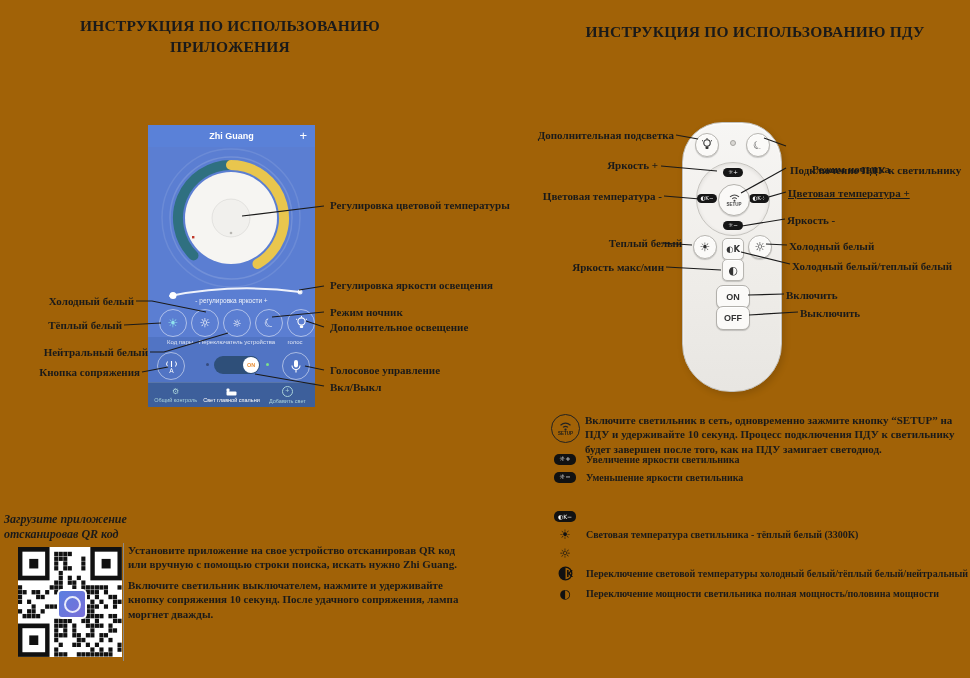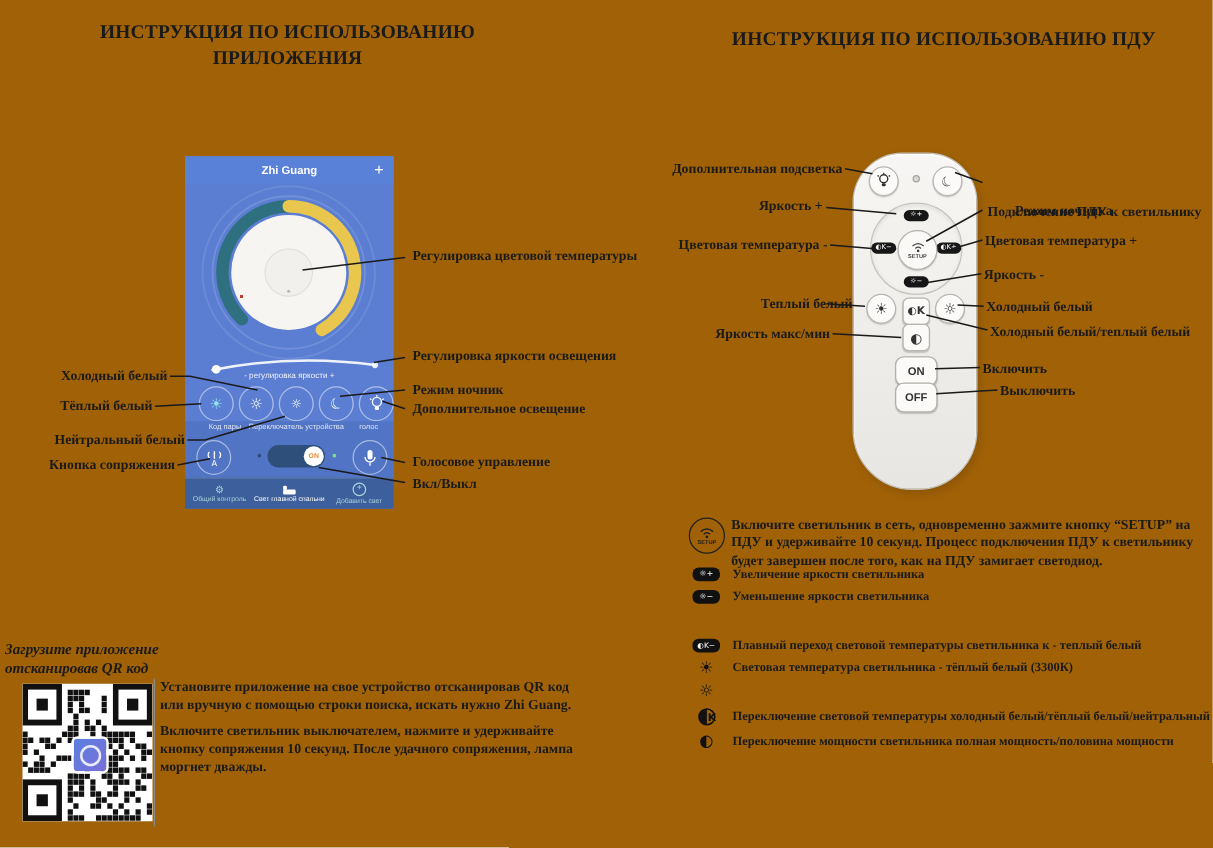--- a/index.html
+++ b/index.html
@@ -428,21 +428,21 @@
   </div>
 
   <div class="callout c-right" style="left:400px;width:274px;top:129px;">Дополнительная подсветка</div>
   <div class="callout c-right" style="left:400px;width:258px;top:159px;">Яркость +</div>
   <div class="callout c-right" style="left:400px;width:262px;top:190px;">Цветовая температура -</div>
   <div class="callout c-right" style="left:424px;width:258px;top:237px;">Теплый белый</div>
   <div class="callout c-right" style="left:400px;width:264px;top:261px;">Яркость макс/мин</div>
 
   <div class="callout" style="left:812px;top:142px;margin-top:21px;">Режим ночника</div>
   <div class="callout" style="left:790px;top:164px;">Подключение ПДУ к светильнику</div>
-  <div class="callout" style="left:788px;top:187px;">Цветовая температура +</div>
+  <div class="callout" style="left:788px;top:187px;text-decoration:underline;">Цветовая температура +</div>
   <div class="callout" style="left:787px;top:214px;">Яркость -</div>
   <div class="callout" style="left:789px;top:240px;">Холодный белый</div>
   <div class="callout" style="left:792px;top:260px;">Холодный белый/теплый белый</div>
   <div class="callout" style="left:786px;top:289px;">Включить</div>
   <div class="callout" style="left:800px;top:307px;">Выключить</div>
 
   <div class="setup-note-ic">
     <svg width="15" height="10" viewBox="0 0 20 14">
         <path d="M3 6 Q10 0 17 6" fill="none" stroke="#222" stroke-width="1.6"></path>
         <path d="M6.5 9 Q10 5.8 13.5 9" fill="none" stroke="#222" stroke-width="1.6"></path>
@@ -461,21 +461,20 @@
   <div class="legend-item" style="top:470px;">
     <span class="legend-ic">
         <span class="lpill">☼−</span>
       </span>
     <span class="legend-txt">Уменьшение яркости светильника</span>
   </div>
   <div class="legend-item" style="top:509px;">
     <span class="legend-ic">
         <span class="lpill" style="font-size:6px;">◐K−</span>
       </span>
-    <span class="legend-txt">Плавный переход световой температуры светильника к - теплый белый</span>
   </div>
   <div class="legend-item" style="top:527px;">
     <span class="legend-ic">
         <span class="lsun">☀</span>
       </span>
     <span class="legend-txt">Световая температура светильника - тёплый белый (3300К)</span>
   </div>
   <div class="legend-item" style="top:546px;">
     <span class="legend-ic">
         <span class="lsun">☼</span>

